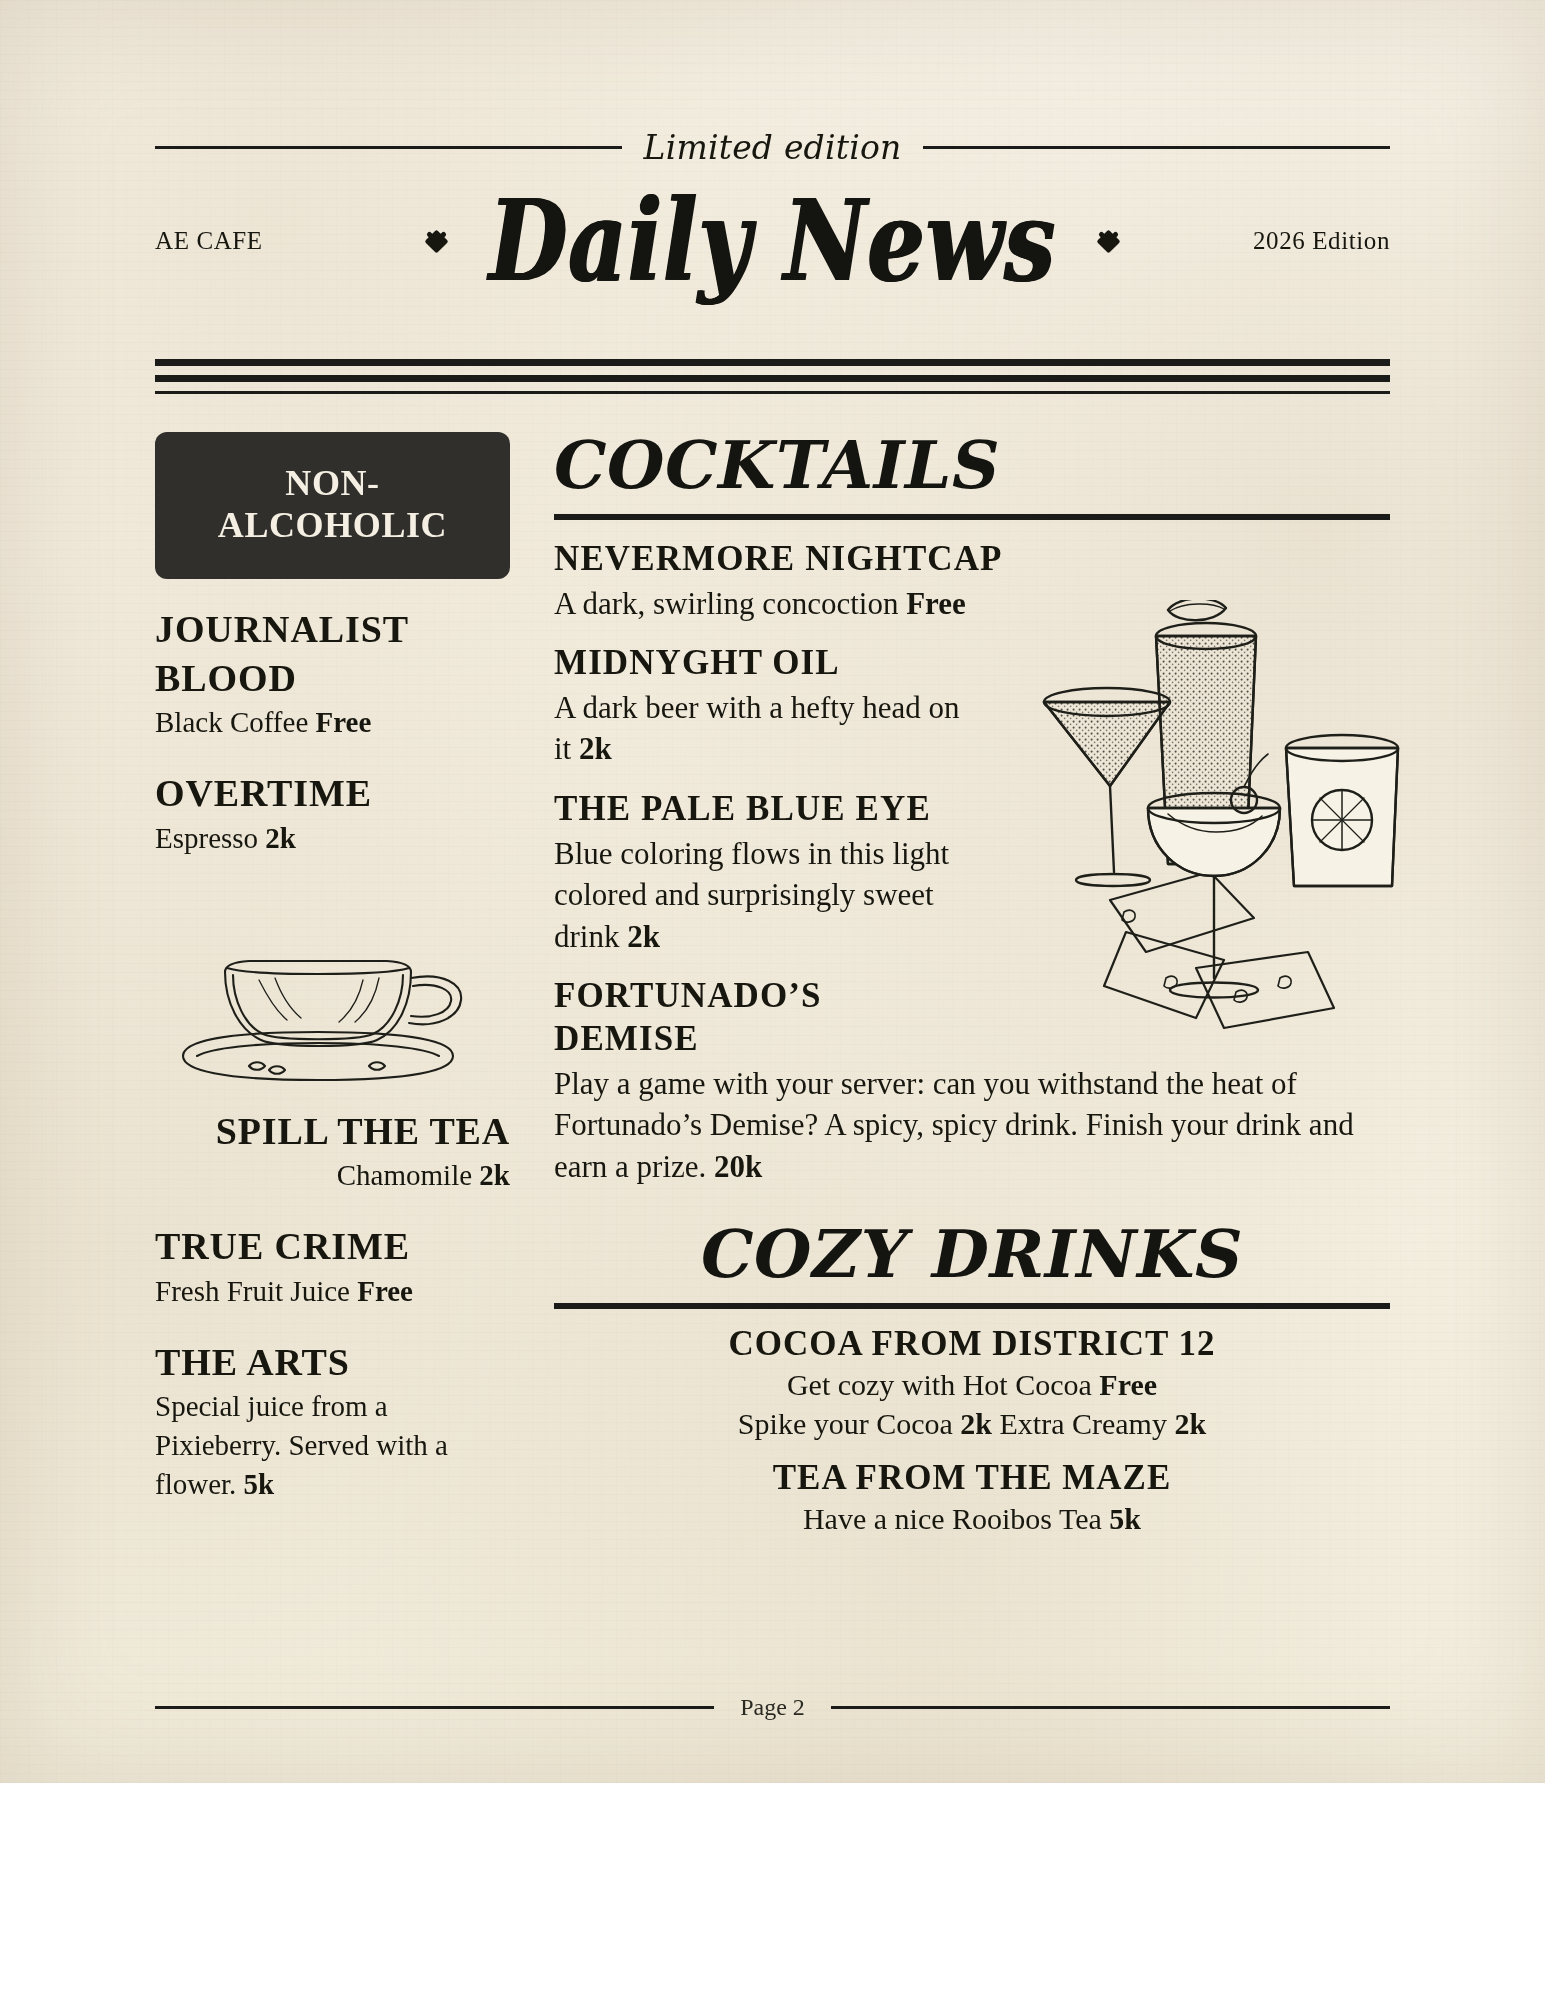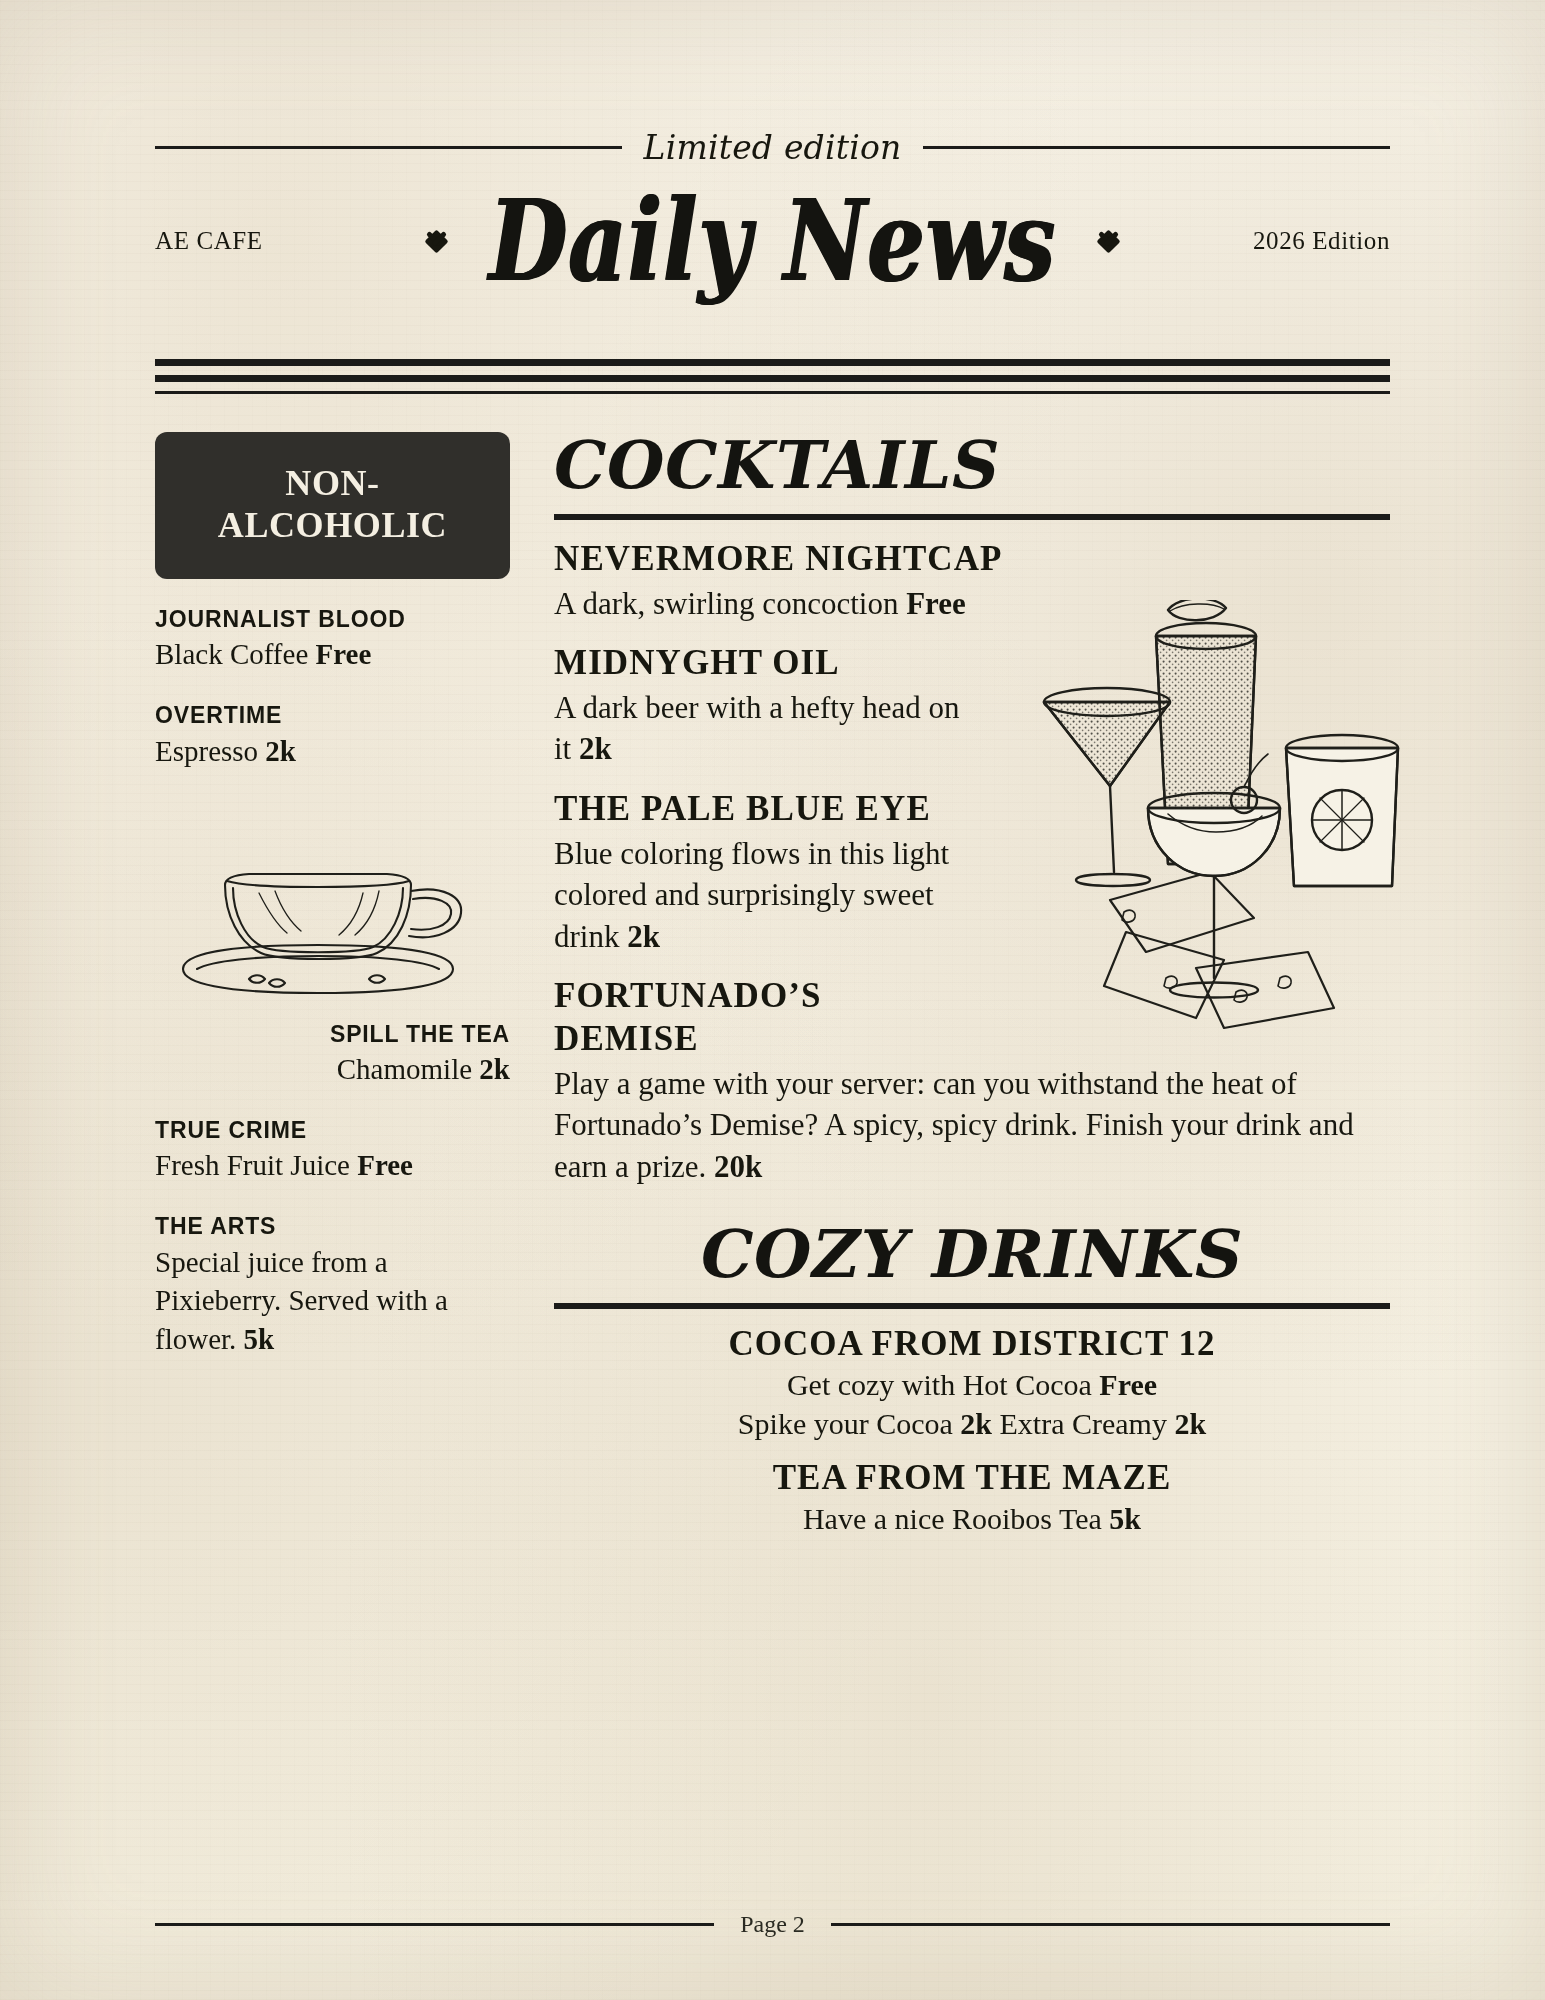--- a/index.html
+++ b/index.html
@@ -11,21 +11,21 @@
     width: 1545px;
     height: 2000px;
     overflow: hidden;
     font-family: "Liberation Serif", serif;
   }
 
   
   .paper {
     position: relative;
     width: 1545px;
-    height: 2000px;
+    height: 1783px;
     background:
       radial-gradient(ellipse at 18% 12%, rgba(214,198,170,0.30) 0%, rgba(214,198,170,0) 45%),
       radial-gradient(ellipse at 85% 30%, rgba(205,188,160,0.28) 0%, rgba(205,188,160,0) 40%),
       radial-gradient(ellipse at 60% 85%, rgba(208,192,165,0.26) 0%, rgba(208,192,165,0) 45%),
       radial-gradient(ellipse at 8% 70%, rgba(200,182,152,0.22) 0%, rgba(200,182,152,0) 40%),
       linear-gradient(180deg, #f7f3e8 0%, #f5f0e3 40%, #f3eede 100%);
     overflow: hidden;
   }
   .paper:before {
     
@@ -161,23 +161,23 @@
     font-size: 36px;
     line-height: 1.18;
     letter-spacing: .6px;
     padding: 30px 10px 32px;
     border-radius: 12px;
   }
 
   .item { margin-top: 27px; }
   .item:first-child { margin-top: 0; }
   .item-name {
-    font-family: Liberation Sans, sans-serif;
-    font-weight: 700;
-    font-size: 23px;
+    font-family: Liberation Serif, serif;
+    font-weight: 700;
+    font-size: 38px;
     letter-spacing: .9px;
     color: #17170f;
     line-height: 1.28;
     text-transform: uppercase;
   }
   .item-desc {
     font-family: "Liberation Serif", serif;
     font-size: 29px;
     color: #17170f;
     line-height: 1.34;

